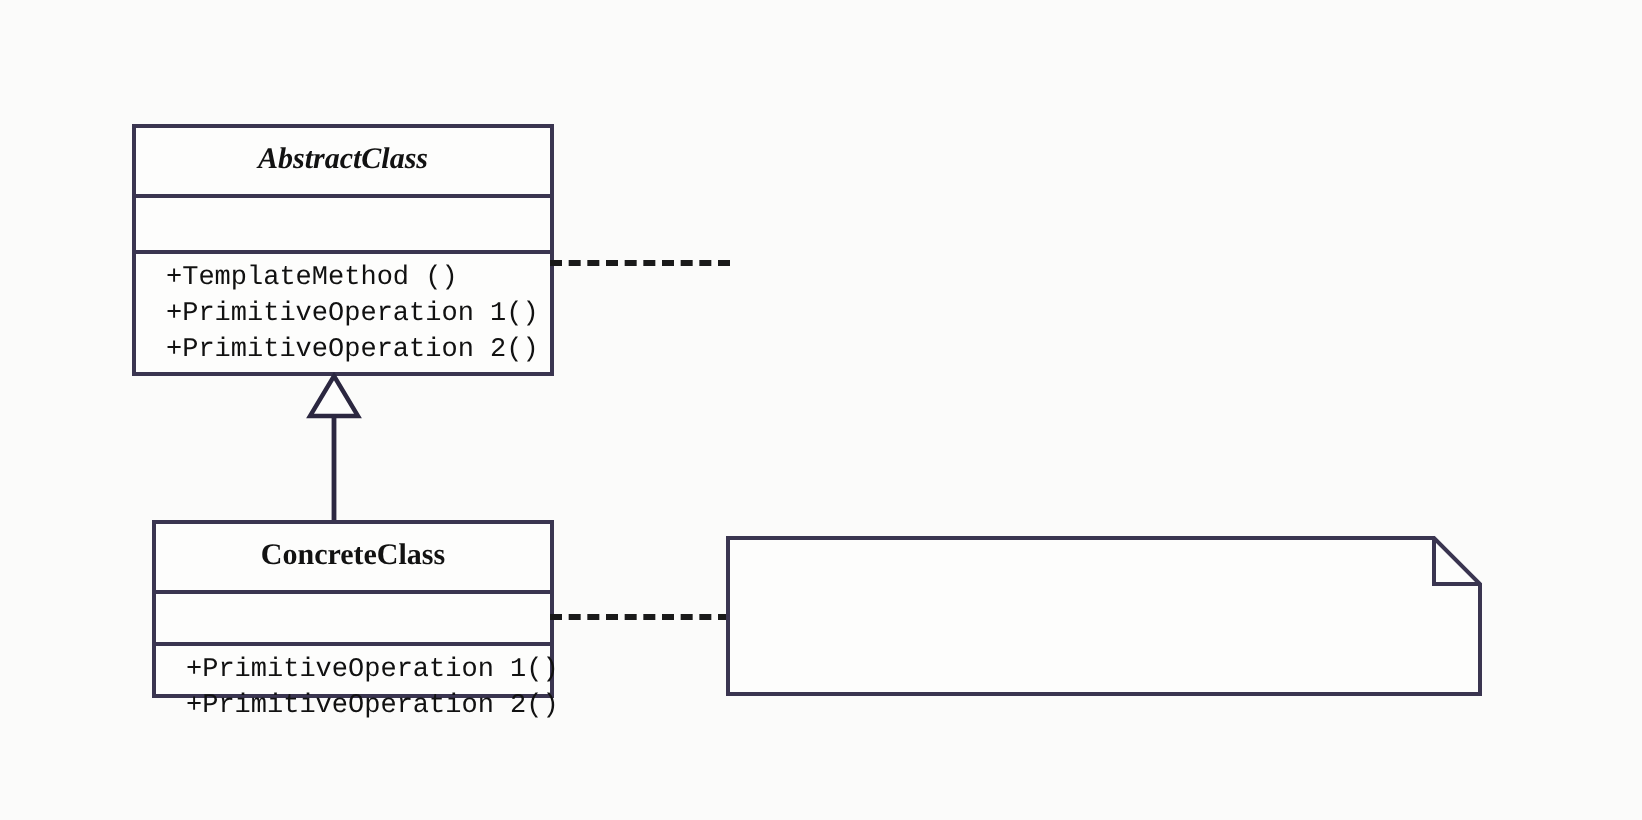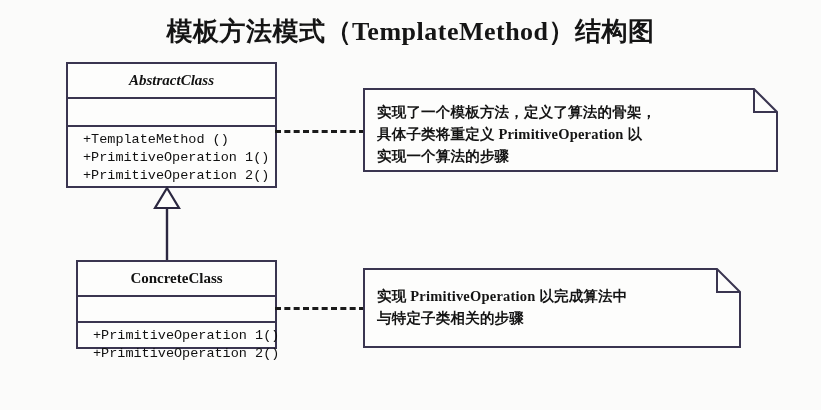--- a/index.html
+++ b/index.html
@@ -151,21 +151,20 @@
   }
   #note-2 .note-text {
     top: 18px;
   }
 </style>
 </head>
 <body>
 
 <div id="canvas">
 
-  <div id="diagram-title">模板方法模式（TemplateMethod）结构图</div>
 
   <div class="uml-class" id="abstract-class">
     <div class="compartment class-name abstract">AbstractClass</div>
     <div class="compartment attrs"></div>
     <div class="compartment methods">
       <div class="op">+TemplateMethod ()</div>
       <div class="op">+PrimitiveOperation 1()</div>
       <div class="op">+PrimitiveOperation 2()</div>
     </div>
   </div>
@@ -180,32 +179,21 @@
     <div class="compartment attrs"></div>
     <div class="compartment methods">
       <div class="op">+PrimitiveOperation 1()</div>
       <div class="op">+PrimitiveOperation 2()</div>
     </div>
   </div>
 
   <div class="note-link" id="note-link-1"></div>
   <div class="note-link" id="note-link-2"></div>
 
-  <div class="uml-note" id="note-1">
-    <svg class="note-svg" width="415" height="84" viewBox="0 0 415 84">
-      <path d="M1,1 L391,1 L414,24 L414,83 L1,83 Z" fill="#fdfdfc" stroke="#3a3550" stroke-width="2"></path>
-      <path d="M391,1 L391,24 L414,24" fill="none" stroke="#3a3550" stroke-width="2"></path>
-    </svg>
-    <div class="note-text">实现了一个模板方法，定义了算法的骨架，
-具体子类将重定义 PrimitiveOperation 以
-实现一个算法的步骤</div>
-  </div>
 
   <div class="uml-note" id="note-2">
     <svg class="note-svg" width="378" height="80" viewBox="0 0 378 80">
       <path d="M1,1 L354,1 L377,24 L377,79 L1,79 Z" fill="#fdfdfc" stroke="#3a3550" stroke-width="2"></path>
       <path d="M354,1 L354,24 L377,24" fill="none" stroke="#3a3550" stroke-width="2"></path>
     </svg>
-    <div class="note-text">实现 PrimitiveOperation 以完成算法中
-与特定子类相关的步骤</div>
   </div>
 
 </div>
 
 </body></html>

